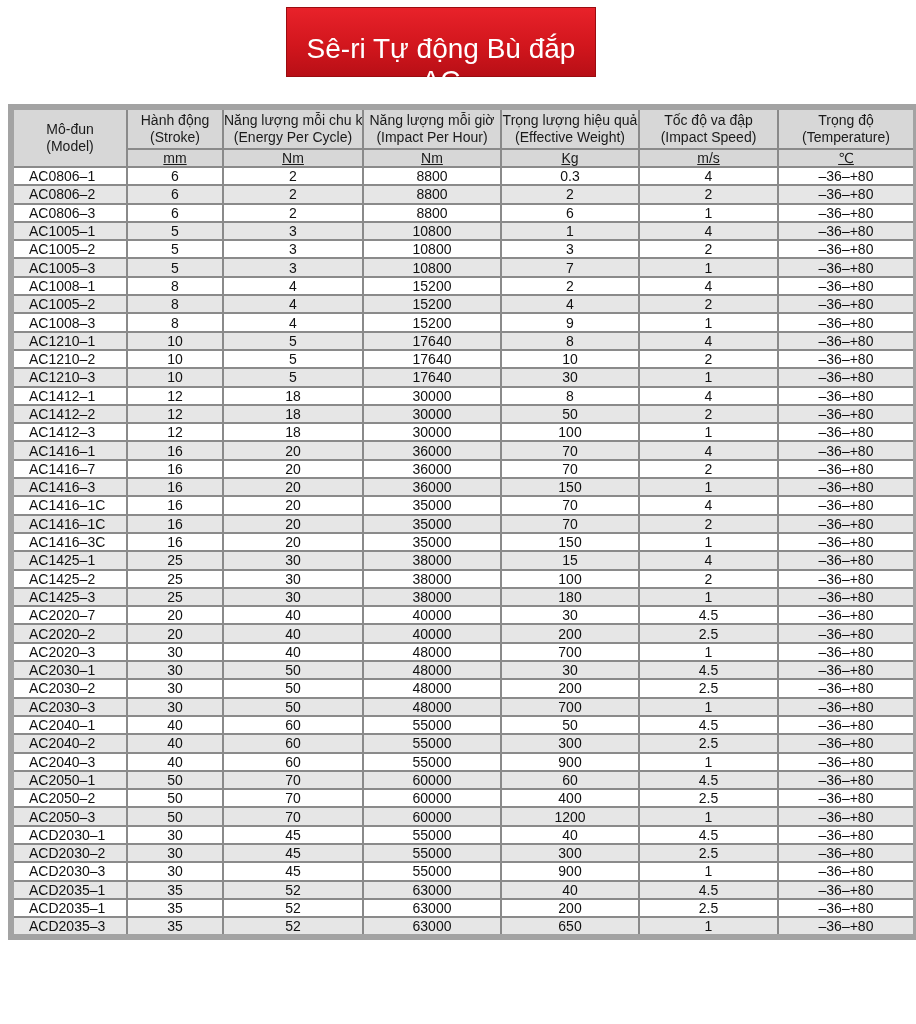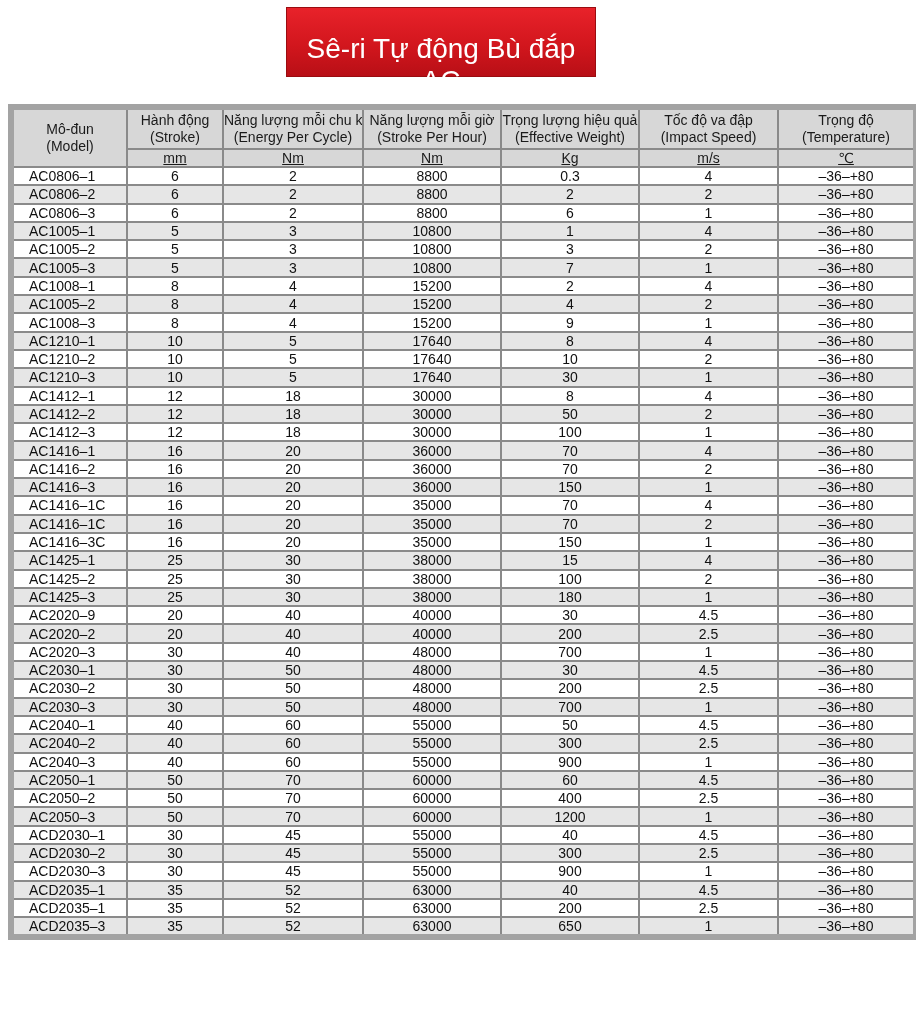--- a/index.html
+++ b/index.html
@@ -123,21 +123,21 @@
       <th>
         <span class="line">Hành động</span>
         <span class="line">(Stroke)</span>
       </th>
       <th>
         <span class="line">Năng lượng mỗi chu kỳ</span>
         <span class="line">(Energy Per Cycle)</span>
       </th>
       <th>
         <span class="line">Năng lượng mỗi giờ</span>
-        <span class="line">(Stroke Per Hour)</span>
+        <span class="line">(Impact Per Hour)</span>
       </th>
       <th>
         <span class="line">Trọng lượng hiệu quả</span>
         <span class="line">(Effective Weight)</span>
       </th>
       <th>
         <span class="line">Tốc độ va đập</span>
         <span class="line">(Impact Speed)</span>
       </th>
       <th>
@@ -293,21 +293,21 @@
       <tr>
         <td class="model">AC1416–1</td>
         <td>16</td>
         <td>20</td>
         <td>36000</td>
         <td>70</td>
         <td>4</td>
         <td>–36–+80</td>
       </tr>
       <tr>
-        <td class="model">AC1416–2</td>
+        <td class="model">AC1416–7</td>
         <td>16</td>
         <td>20</td>
         <td>36000</td>
         <td>70</td>
         <td>2</td>
         <td>–36–+80</td>
       </tr>
       <tr>
         <td class="model">AC1416–3</td>
         <td>16</td>
@@ -365,21 +365,21 @@
       <tr>
         <td class="model">AC1425–3</td>
         <td>25</td>
         <td>30</td>
         <td>38000</td>
         <td>180</td>
         <td>1</td>
         <td>–36–+80</td>
       </tr>
       <tr>
-        <td class="model">AC2020–9</td>
+        <td class="model">AC2020–7</td>
         <td>20</td>
         <td>40</td>
         <td>40000</td>
         <td>30</td>
         <td>4.5</td>
         <td>–36–+80</td>
       </tr>
       <tr>
         <td class="model">AC2020–2</td>
         <td>20</td>

